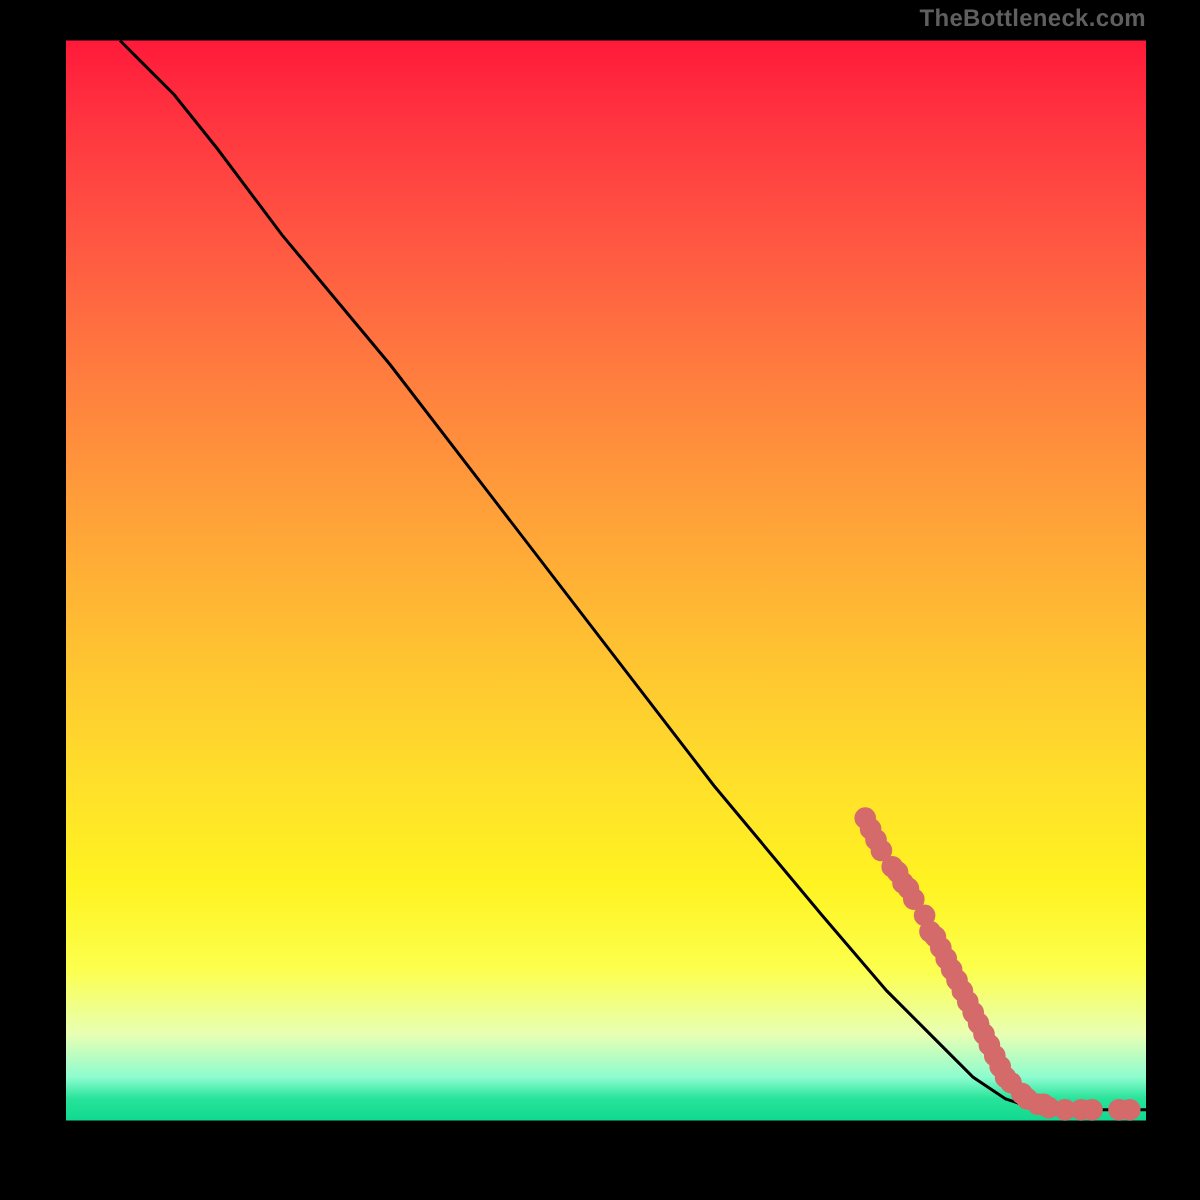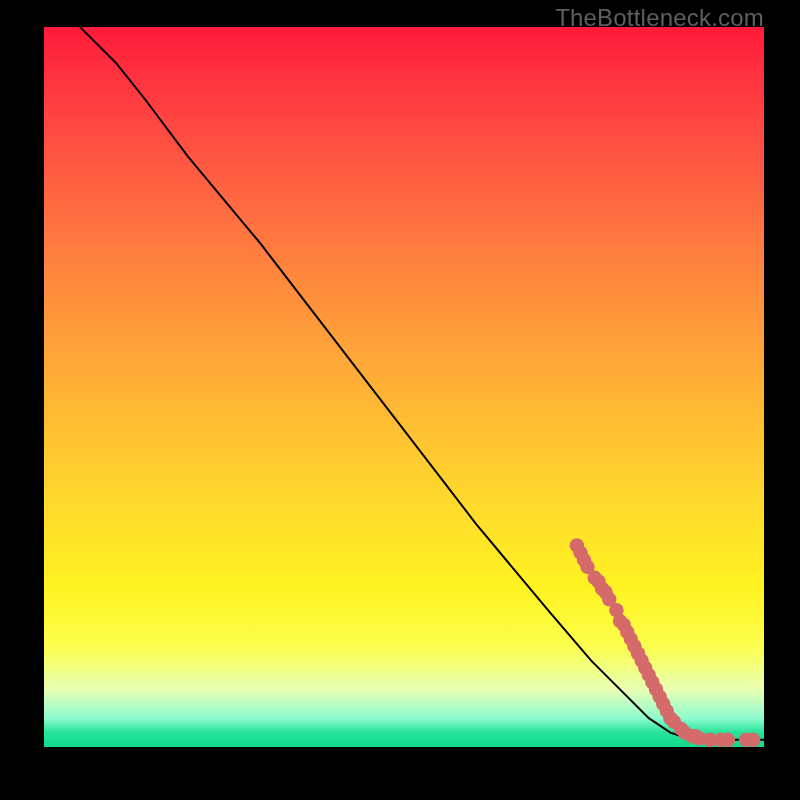--- a/index.html
+++ b/index.html
@@ -39,22 +39,22 @@
       #8dfccf 96%,
       #27e39a 98%,
       #10d98f 100%
     );
   }
   .watermark {
     position: absolute;
     top: 4px;
     right: 36px;
     color: #5f5f5f;
-    font-size: 24px;
-    font-weight: 400;
+    font-size: 16px;
+    font-weight: 700;
     letter-spacing: 0.2px;
     user-select: none;
   }
   svg.curve {
     position: absolute;
     left: 0;
     top: 0;
     width: 720px;
     height: 720px;
     overflow: visible;

